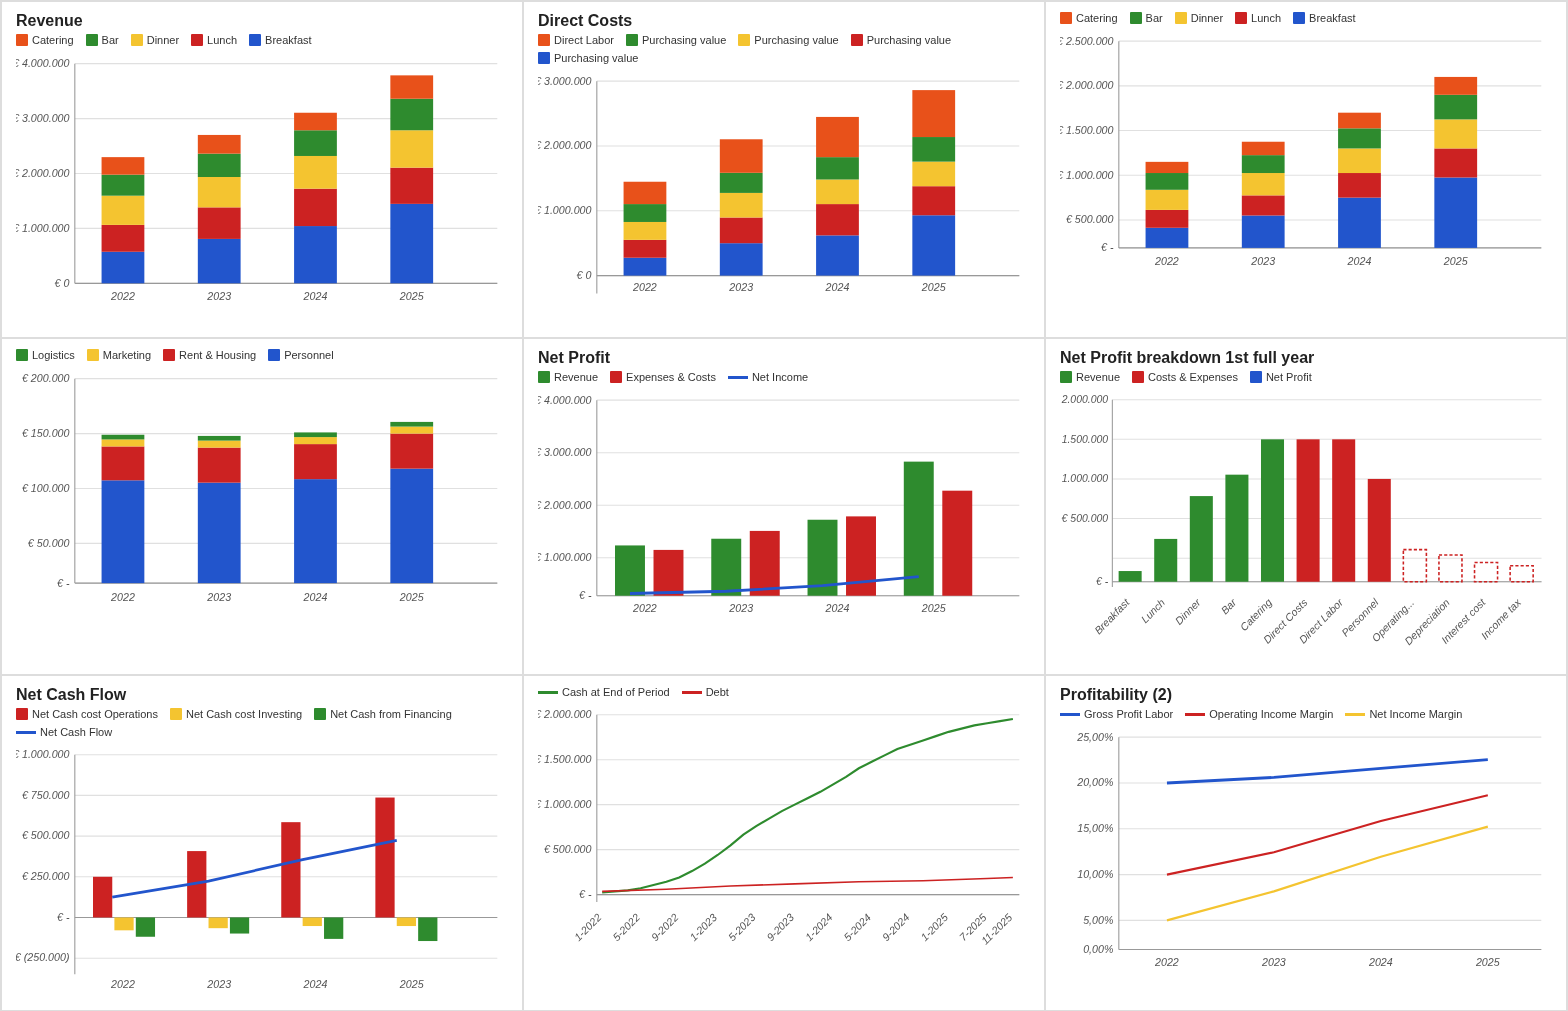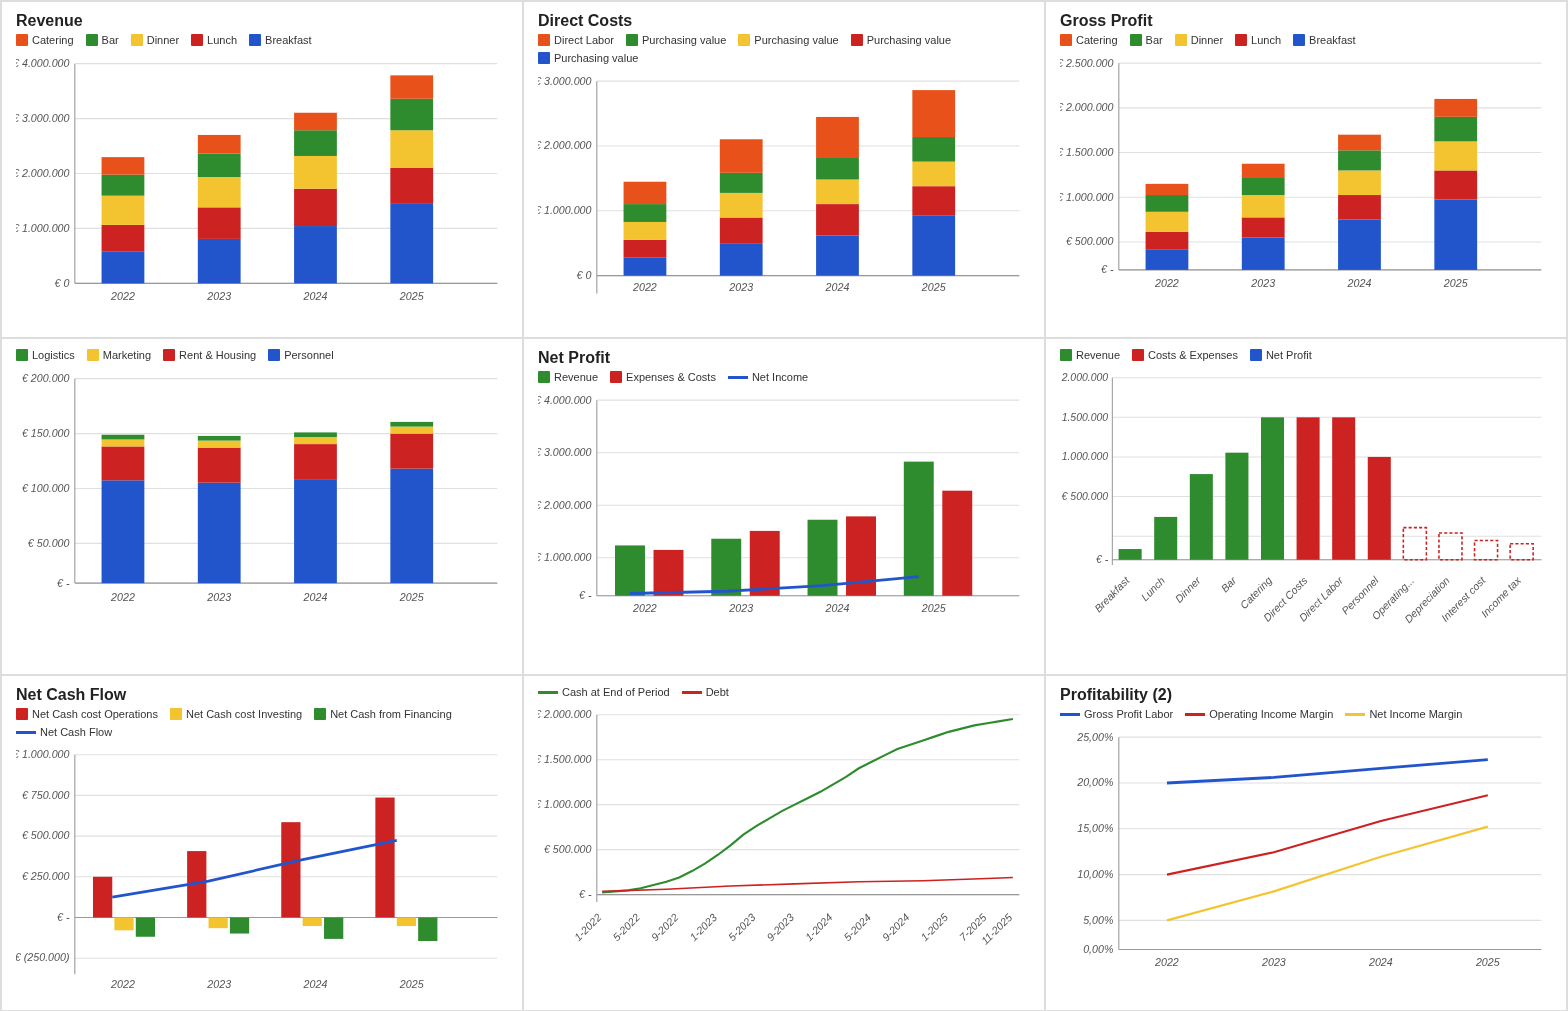--- a/index.html
+++ b/index.html
@@ -218,21 +218,20 @@
         <rect x="350" y="104" width="40" height="26" fill="#CC2222"></rect>
         <rect x="350" y="82" width="40" height="22" fill="#F4C430"></rect>
         <rect x="350" y="60" width="40" height="22" fill="#2E8B2E"></rect>
         <rect x="350" y="18" width="40" height="42" fill="#E8511A"></rect>
         <text x="370" y="198" text-anchor="middle" class="axis-label">2025</text>
       </svg>
     </div>
   </div>
 
   <div class="chart-cell">
-    <div class="chart-title">Gross Profit</div>
     <div class="legend">
       <div class="legend-item">
         <div class="legend-dot" style="background:#E8511A"></div>
         <span>Catering</span>
       </div>
       <div class="legend-item">
         <div class="legend-dot" style="background:#2E8B2E"></div>
         <span>Bar</span>
       </div>
       <div class="legend-item">
@@ -401,20 +400,21 @@
         <polyline points="86,183 176,181 266,176 356,168" fill="none" stroke="#2255CC" stroke-width="2.5"></polyline>
         <text x="100" y="200" text-anchor="middle" class="axis-label">2022</text>
         <text x="190" y="200" text-anchor="middle" class="axis-label">2023</text>
         <text x="280" y="200" text-anchor="middle" class="axis-label">2024</text>
         <text x="370" y="200" text-anchor="middle" class="axis-label">2025</text>
       </svg>
     </div>
   </div>
 
   <div class="chart-cell">
+    <div class="chart-title">Net Profit breakdown 1st full year</div>
     <div class="legend">
       <div class="legend-item">
         <div class="legend-dot" style="background:#2E8B2E"></div>
         <span>Revenue</span>
       </div>
       <div class="legend-item">
         <div class="legend-dot" style="background:#CC2222"></div>
         <span>Costs &amp; Expenses</span>
       </div>
       <div class="legend-item">

